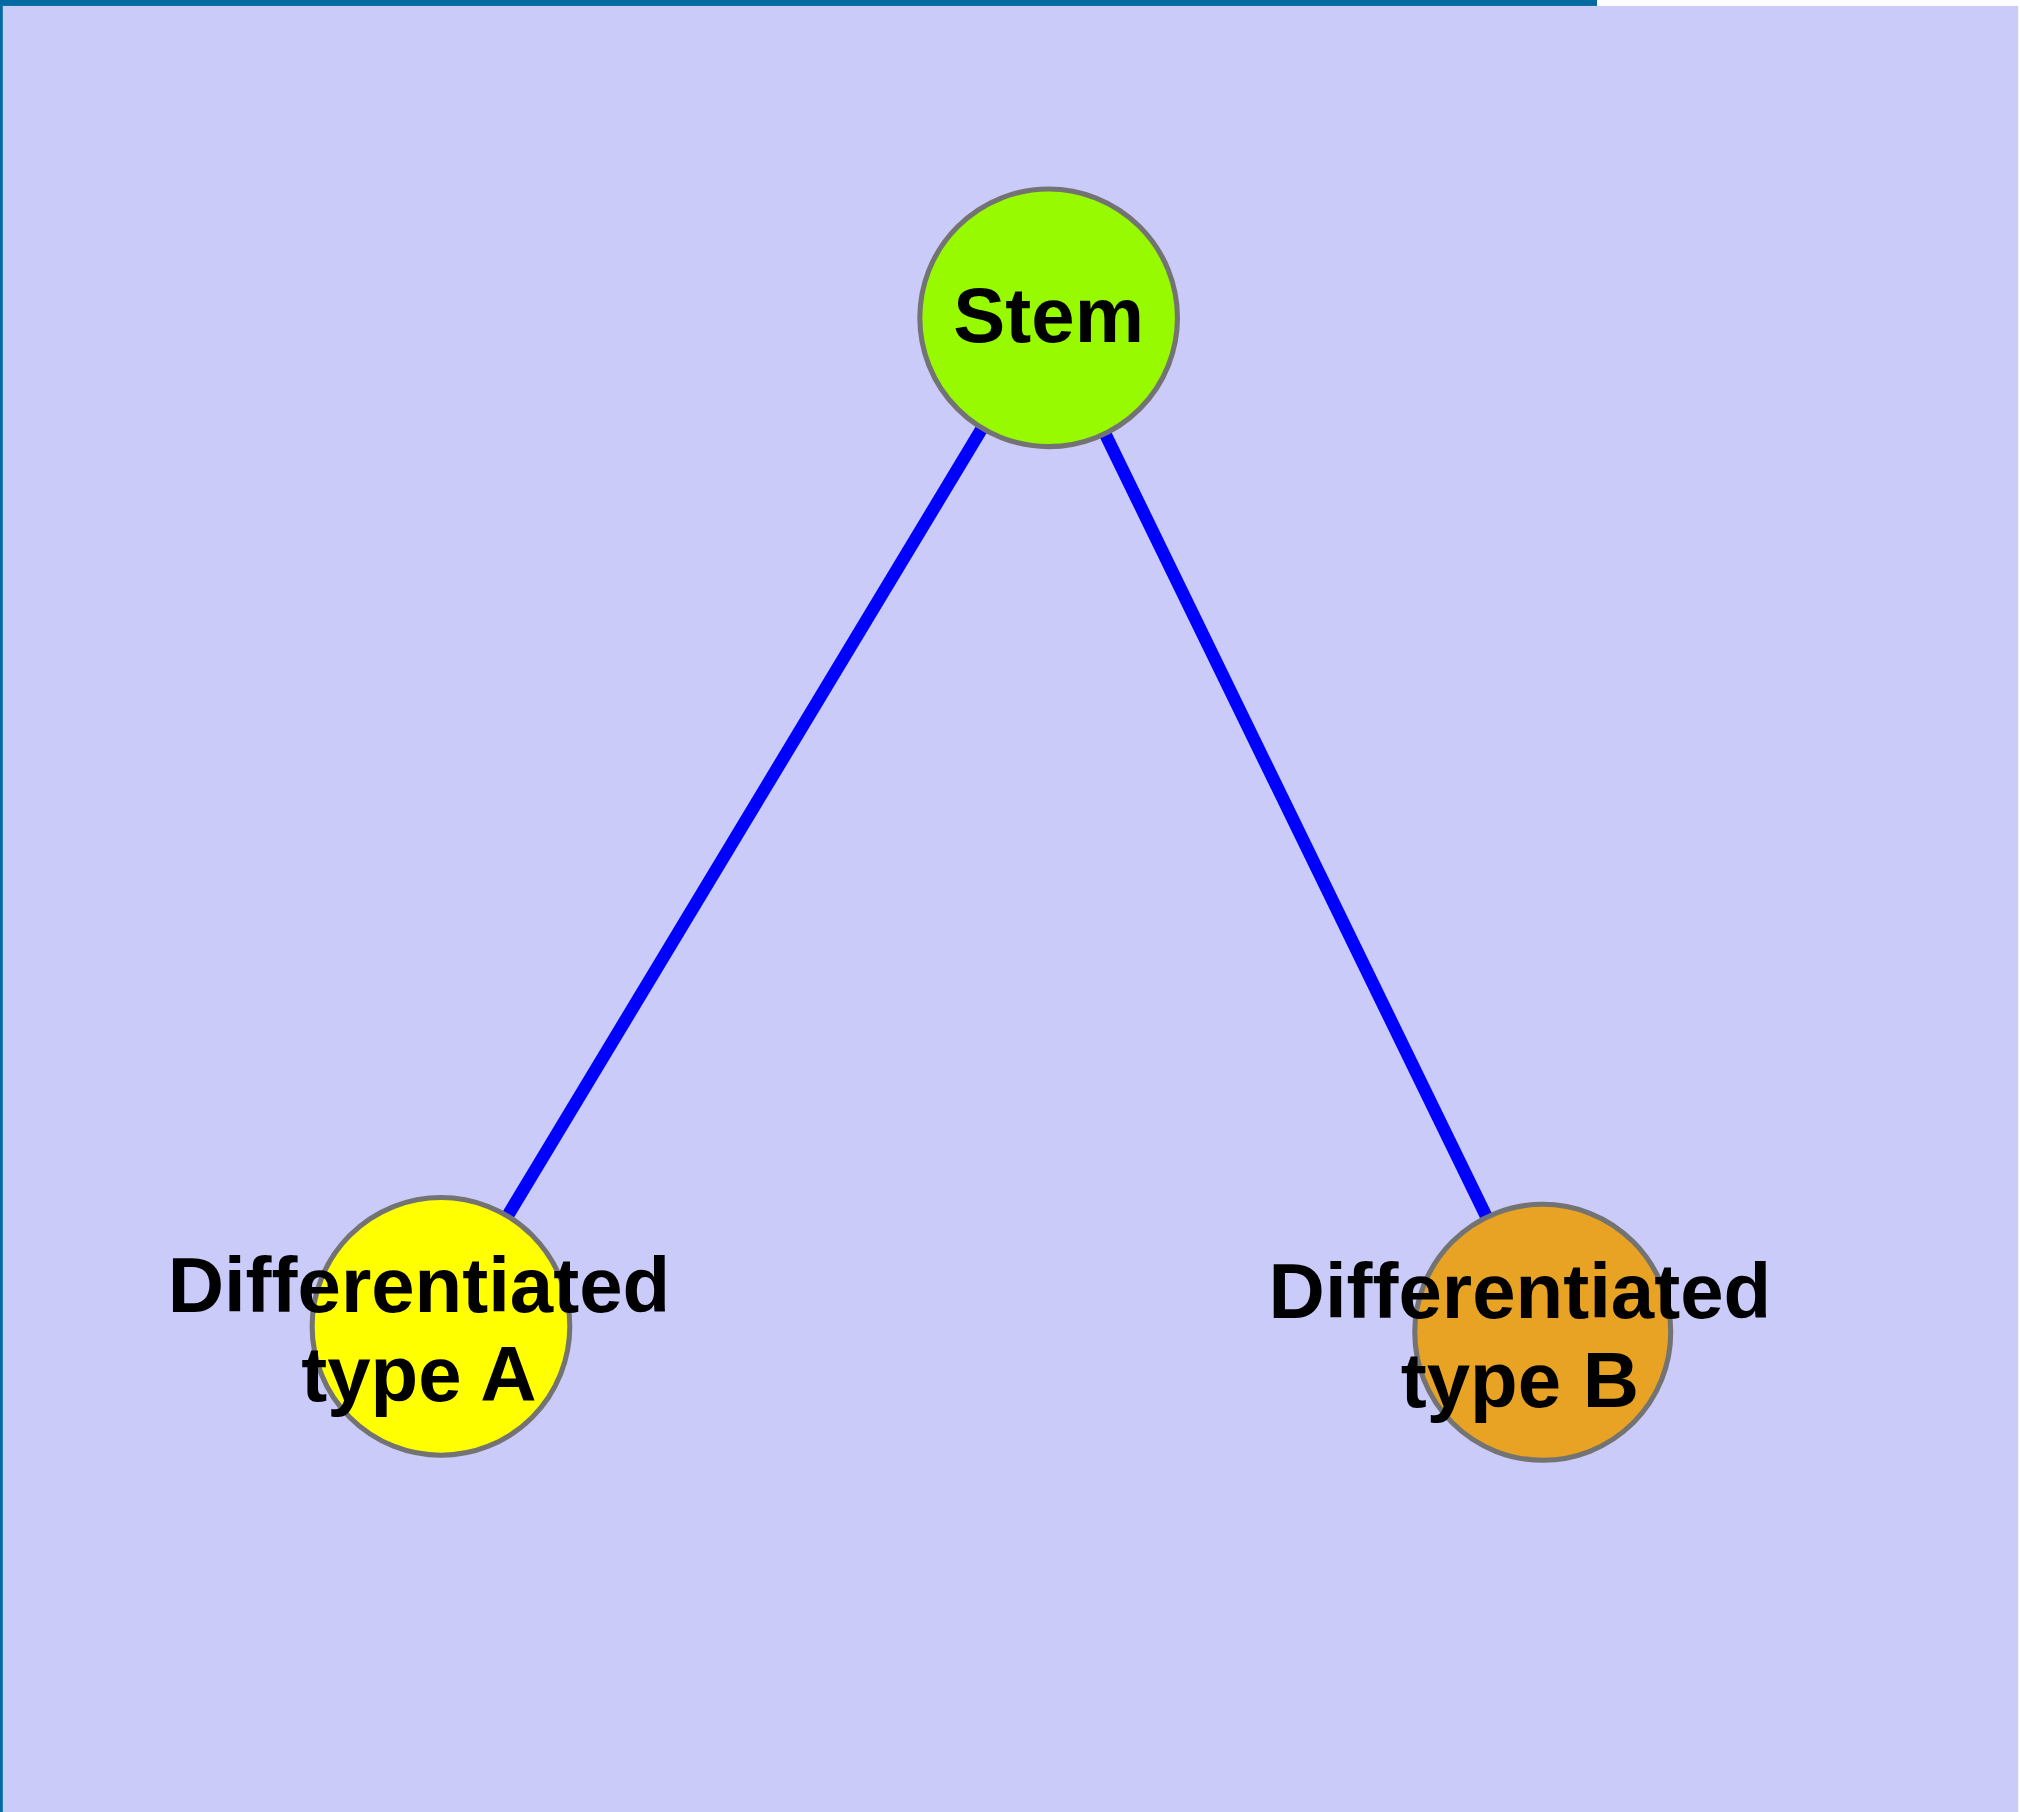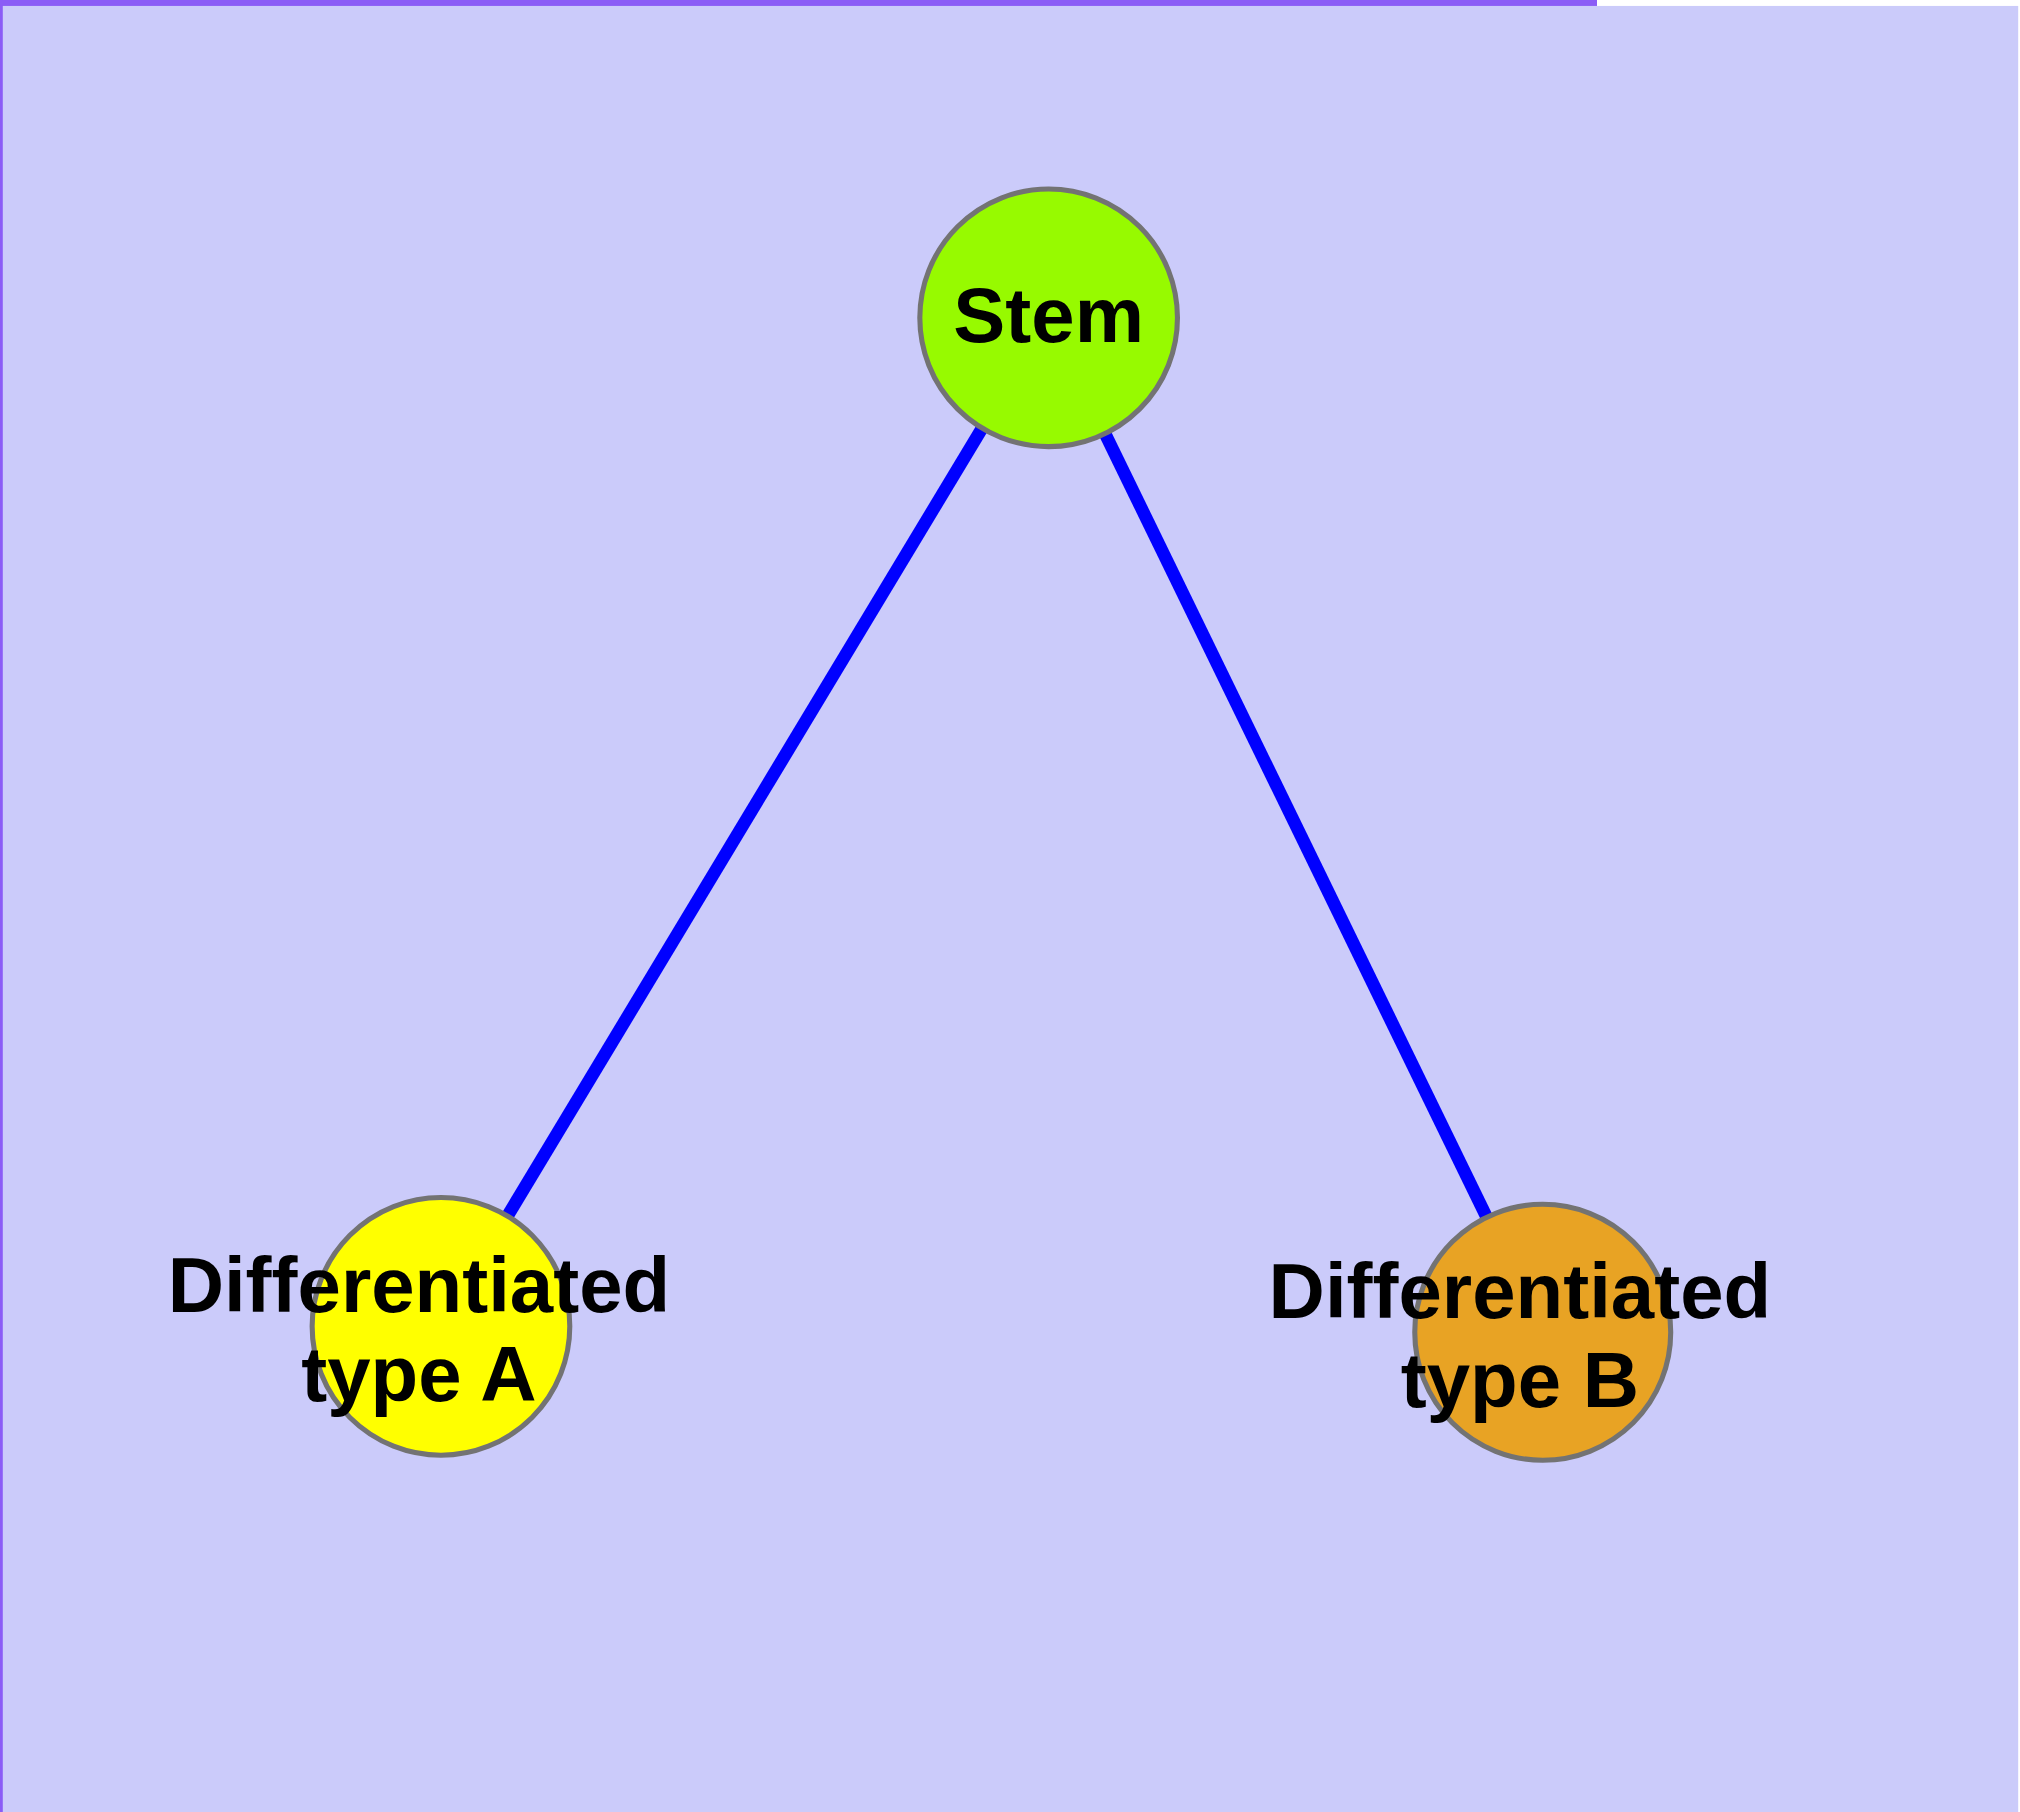--- a/index.html
+++ b/index.html
@@ -8,21 +8,21 @@
     background: #ffffff;
     width: 2021px;
     height: 1812px;
     overflow: hidden;
     font-family: "Liberation Sans", sans-serif;
   }
   .page {
     position: relative;
     width: 1597px;
     height: 1812px;
-    background: #8b5cf6;
+    background: #0369a1;
   }
   svg {
     display: block;
   }
   .node-label {
     font-family: "Liberation Sans", "DejaVu Sans", sans-serif;
     font-weight: bold;
     font-size: 92px;
   }
 </style>

